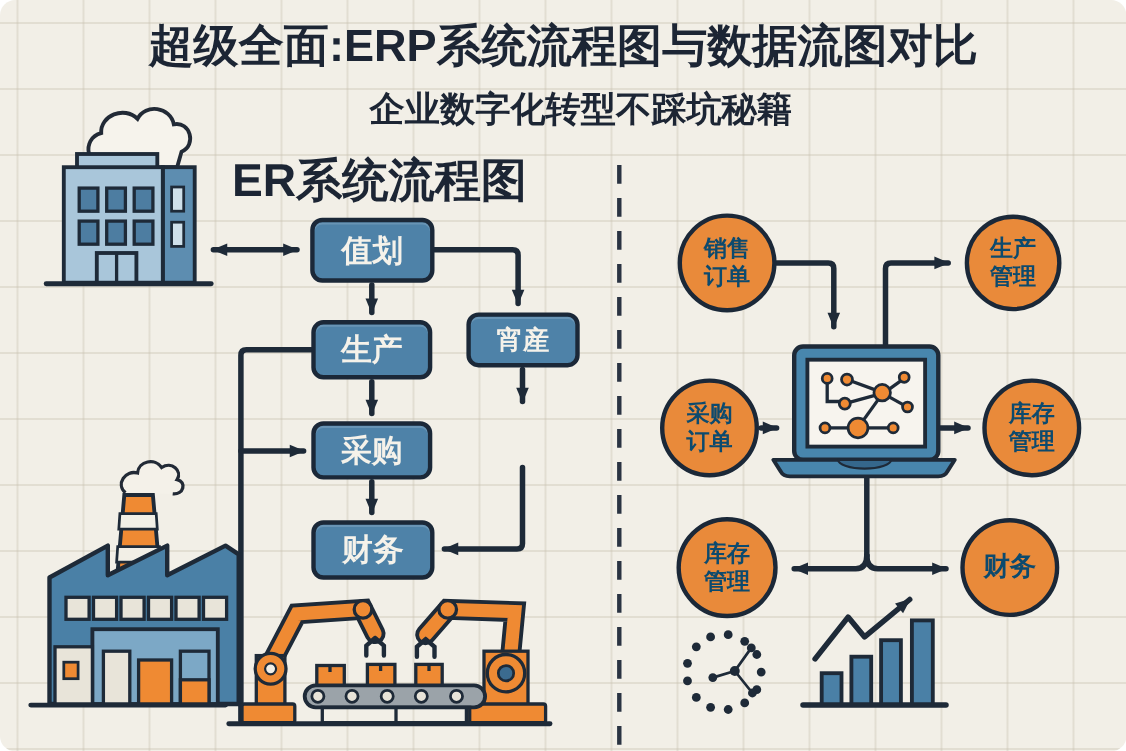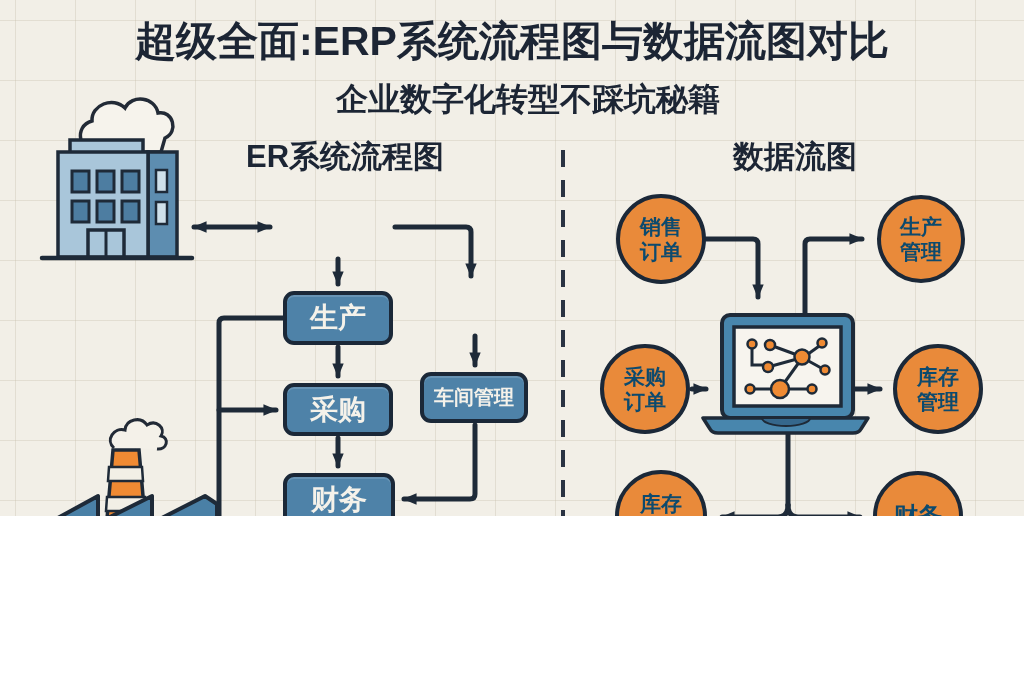--- a/index.html
+++ b/index.html
@@ -1,29 +1,29 @@
 <!DOCTYPE html>
 <html><head>
 <meta charset="utf-8">
 <style>
   html,body{margin:0;padding:0;}
   .canvas{
-    position:relative;width:1024px;height:516px;overflow:hidden;
+    position:relative;width:1024px;height:683px;overflow:hidden;
     background-color:#f2efe7;
     background-image:
       linear-gradient(rgba(200,193,176,.38) 1.5px, transparent 1.5px),
       linear-gradient(90deg, rgba(200,193,176,.38) 1.5px, transparent 1.5px);
     background-size:60px 60px;background-position:15px 20px;
-    font-family:"Liberation Sans","DejaVu Sans",sans-serif;color:#1c2534;
+    font-family:"Liberation Sans","DejaVu Sans",sans-serif;color:#1c2534;border-radius:14px;
   }
   .title{position:absolute;top:14px;left:0;width:1024px;text-align:center;
     font-size:41px;font-weight:900;letter-spacing:0;}
   .subtitle{position:absolute;top:78px;left:0;width:1024px;text-align:center;
     font-size:32px;font-weight:900;margin-left:16px;}
-  .heading{position:absolute;font-size:31px;font-weight:900;text-align:center;}
+  .heading{position:absolute;font-size:42px;font-weight:900;text-align:center;}
   .heading.left{top:136px;left:180px;width:330px;}
   .heading.right{top:136px;left:635px;width:320px;}
   .flowbox{position:absolute;display:flex;align-items:center;justify-content:center;
     background:#4e82a8;border:4px solid #1b2838;border-radius:11px;
     color:#f5f2ea;font-weight:700;box-sizing:border-box;
     box-shadow:inset 0 2px 0 rgba(255,255,255,.15);}
   .fs28{font-size:28px;} .fs24{font-size:24px;} .fs20{font-size:20px;}
   .circle{position:absolute;display:flex;align-items:center;justify-content:center;
     background:#e98a3a;border:4px solid #1b2838;border-radius:50%;
     color:#0c4a6e;font-weight:700;font-size:21px;line-height:1.2;
@@ -222,26 +222,26 @@
       </g>
       <path d="M730 641 H860" stroke="#1e2a38" stroke-width="5" stroke-linecap="round"></path>
       <path d="M741 599 L771 561 L786 579 L827 545" stroke="#1e2a38" stroke-width="5" fill="none" stroke-linecap="round" stroke-linejoin="round" marker-end="url(#ah)"></path>
     </g>
   </svg>
 
   <div class="title">超级全面:ERP系统流程图与数据流图对比</div>
   <div class="subtitle">企业数字化转型不踩坑秘籍</div>
 
   <div class="heading left">ER系统流程图</div>
-  <div class="heading right">数据流图</div>
-
+
+  <div class="flowbox fs28" style="left:282px;top:198px;width:113px;height:59px;">值划</div>
   <div class="flowbox fs28" style="left:283px;top:291px;width:110px;height:54px;">生产</div>
   <div class="flowbox fs28" style="left:283px;top:383px;width:110px;height:53px;">采购</div>
   <div class="flowbox fs28" style="left:283px;top:473px;width:112px;height:54px;">财务</div>
-  <div class="flowbox fs20" style="left:420px;top:372px;width:108px;height:51px;">车间管理</div>
+  <div class="flowbox fs24" style="left:424px;top:284px;width:103px;height:50px;">宵産</div>
 
   <div class="circle" style="left:616px;top:194px;width:90px;height:90px;">销售
 订单</div>
   <div class="circle" style="left:877px;top:195px;width:88px;height:88px;">生产
 管理</div>
   <div class="circle" style="left:600px;top:344px;width:90px;height:90px;">采购
 订单</div>
   <div class="circle" style="left:893px;top:344px;width:90px;height:90px;">库存
 管理</div>
   <div class="circle" style="left:615px;top:470px;width:92px;height:92px;">库存

